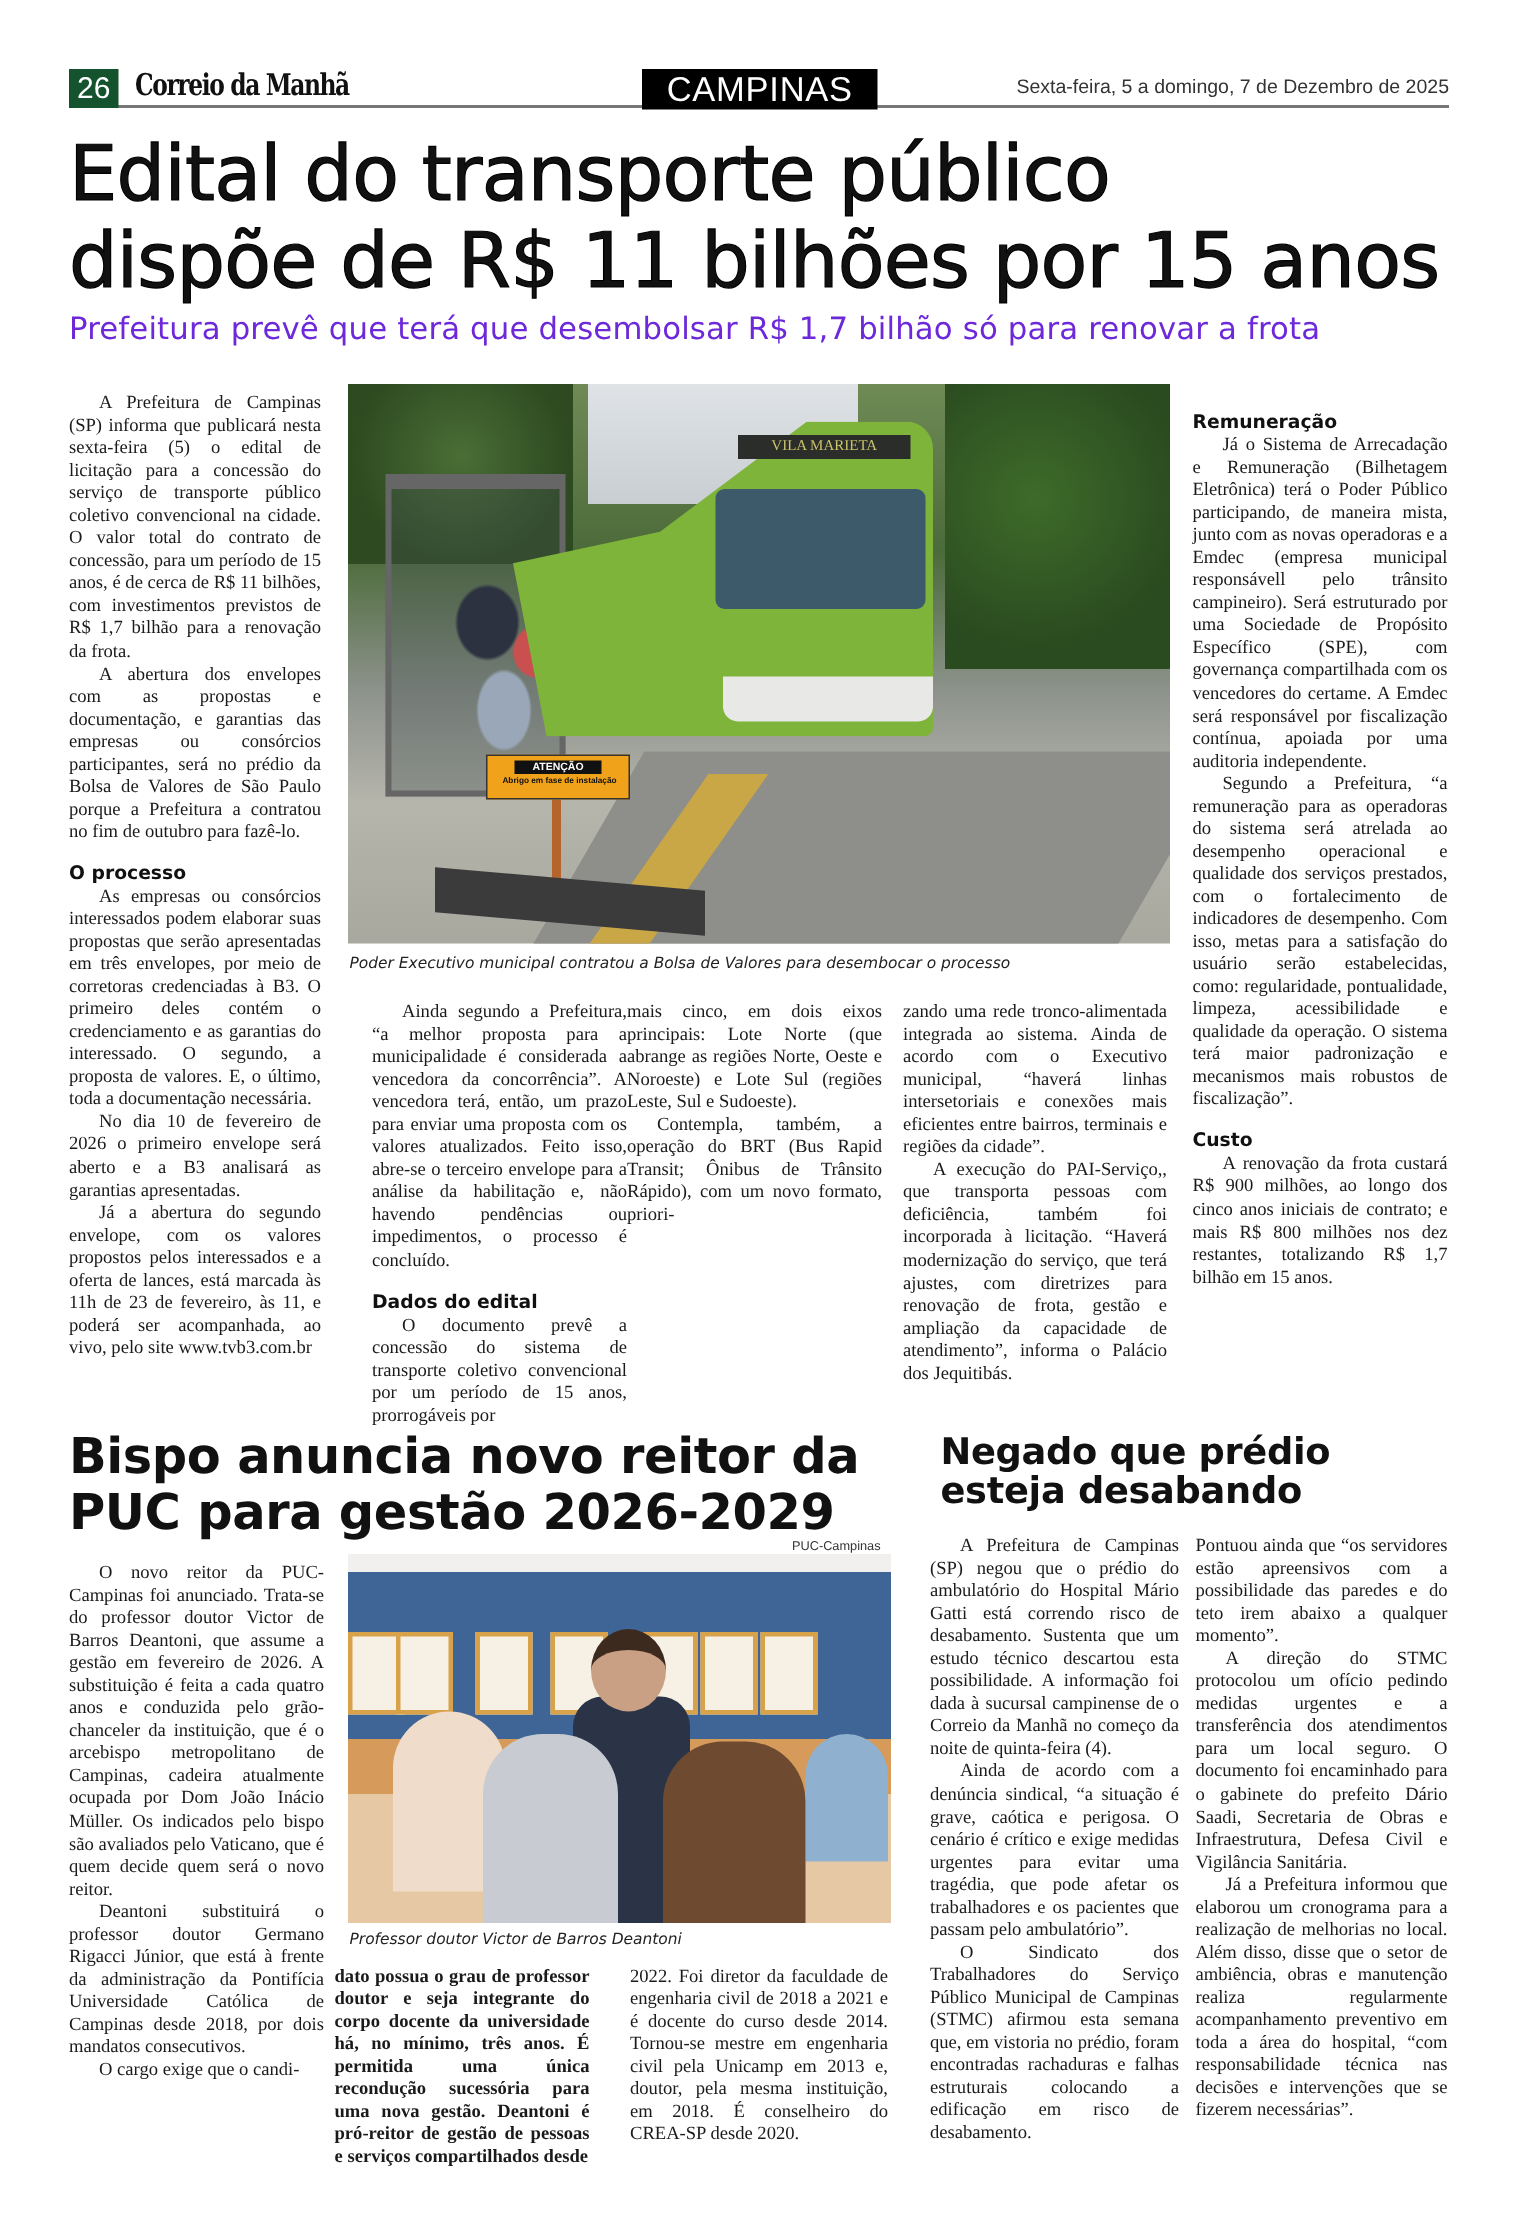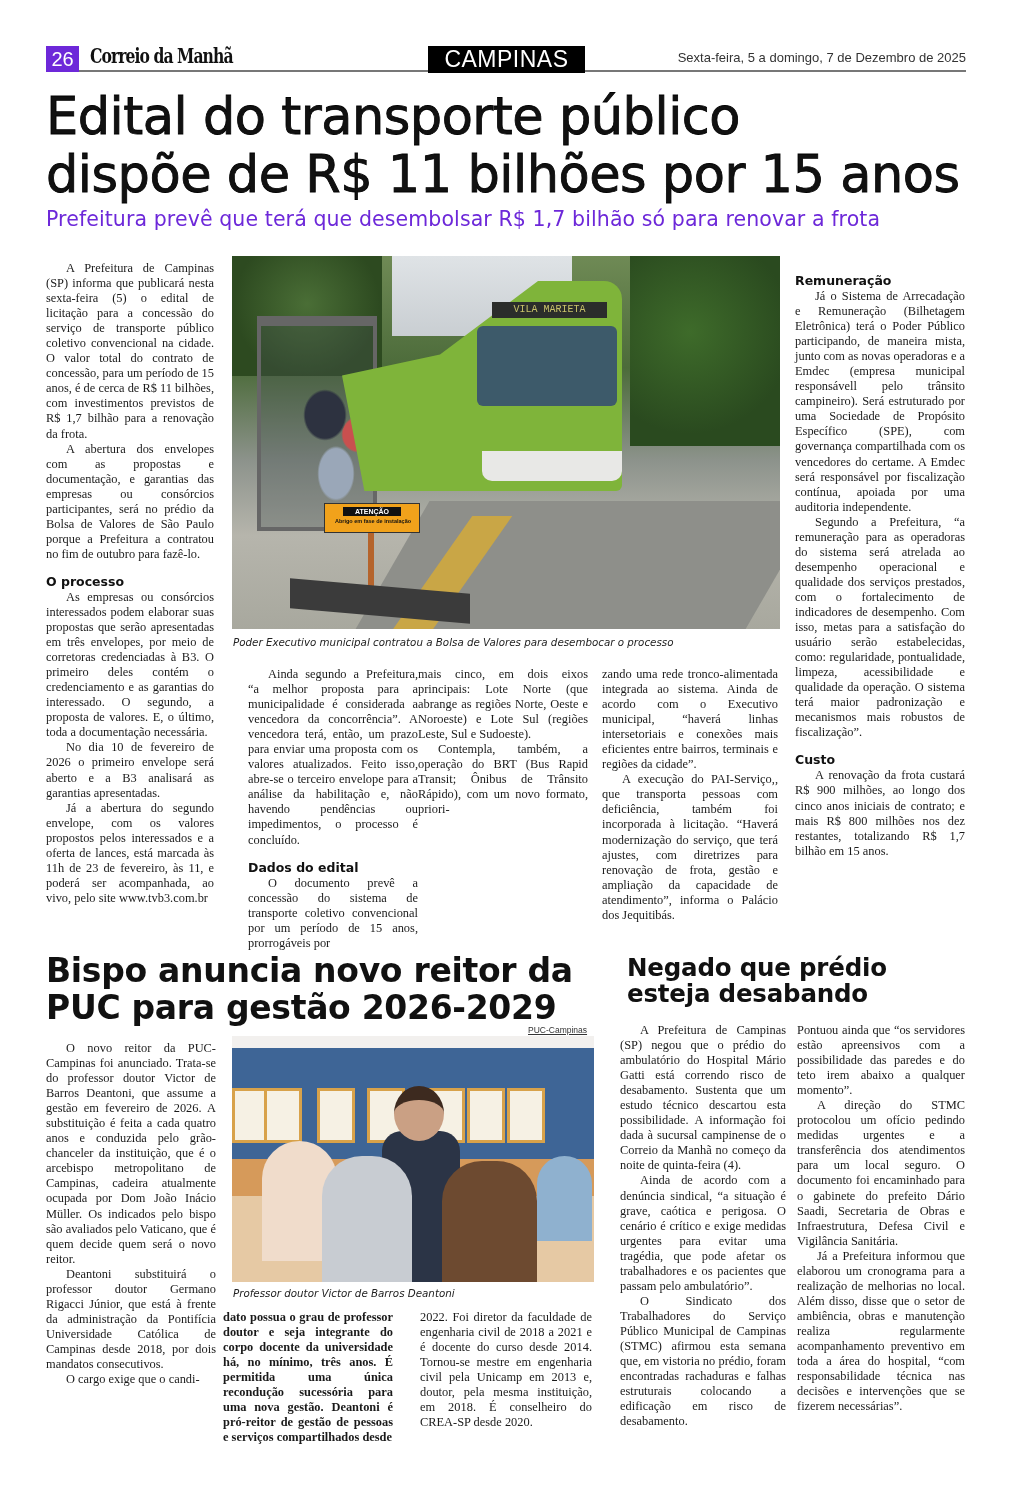--- a/index.html
+++ b/index.html
@@ -1,21 +1,21 @@
 <!DOCTYPE html>
 <html><head>
 <meta charset="utf-8">
 <style>
   * { box-sizing: border-box; margin: 0; padding: 0; }
   html, body { width: 1010px; height: 1488px; background: #fff; overflow: hidden; }
   body { position: relative; font-family: "Liberation Serif", serif; color: #111; }
 
   
   .masthead { position: absolute; left: 46px; top: 46px; width: 920px; height: 26px; border-bottom: 2px solid #777; }
-  .page-num { position: absolute; left: 0; top: 0; width: 33px; height: 26px; background: #6d28d9; color: #fff;
+  .page-num { position: absolute; left: 0; top: 0; width: 33px; height: 26px; background: #14532d; color: #fff;
     font-family: "Liberation Sans", sans-serif; font-size: 20px; line-height: 26px; text-align: center; }
   .paper-name { position: absolute; left: 44px; top: -2px; font-family: "DejaVu Serif", serif; font-size: 20px;
     font-weight: bold; letter-spacing: -1.2px; transform: scaleX(0.78); transform-origin: left center; }
   .section { position: absolute; left: 382px; top: 0; width: 157px; height: 27px; background: #000; color: #fff;
     font-family: "Liberation Sans", sans-serif; font-size: 23px; line-height: 27px; text-align: center; letter-spacing: 0.5px; }
   .date { position: absolute; right: 0; top: 4px; font-family: "Liberation Sans", sans-serif; font-size: 13px; color: #333; }
 
   
   .headline { position: absolute; left: 46px; top: 88px; font-family: "DejaVu Sans", sans-serif; font-size: 51px;
     line-height: 58px; font-weight: normal; letter-spacing: -0.5px; width: 940px; -webkit-text-stroke: 0.8px #000; }
@@ -34,21 +34,21 @@
   
   .photo { position: absolute; overflow: hidden; }
   .bus-photo { left: 232px; top: 256px; width: 548px; height: 373px;
     background: linear-gradient(180deg, #6f8a55 0%, #4c6b3a 30%, #8d938c 55%, #b6b5ac 75%, #a8a89e 100%); }
   .bus-photo .sky { position:absolute; left:160px; top:0; width:180px; height:80px; background: linear-gradient(#dfe3e6,#c9ced2); }
   .bus-photo .trees-r { position:absolute; right:0; top:0; width:150px; height:190px; background: radial-gradient(circle at 40% 40%, #3e6b2a, #2a4a1f 70%); }
   .bus-photo .trees-l { position:absolute; left:0; top:0; width:150px; height:120px; background: radial-gradient(circle at 50% 40%, #4a6e36, #2d4a20 70%); }
   .bus-photo .shelter { position:absolute; left:25px; top:60px; width:120px; height:215px; border:4px solid #666; border-top-width:10px; background: rgba(70,80,80,0.35); }
   .bus-photo .bus { position:absolute; left:110px; top:25px; width:280px; height:210px; background:#7fb43a; border-radius: 18px 18px 6px 6px; clip-path: polygon(35% 35%, 70% 0, 100% 0, 100% 100%, 8% 100%, 0 45%); }
   .bus-photo .bus-window { position:absolute; left:245px; top:70px; width:140px; height:80px; background:#3d5a6a; border-radius:6px; }
-  .bus-photo .destination { position:absolute; left:260px; top:46px; width:115px; height:16px; background:#2b2d2b; color:#c9c36a; font-family:Liberation Mono, monospace; font-size:10px; line-height:16px; text-align:center; }
+  .bus-photo .destination { position:absolute; left:260px; top:34px; width:115px; height:16px; background:#2b2d2b; color:#c9c36a; font-family:Liberation Serif, serif; font-size:10px; line-height:16px; text-align:center; }
   .bus-photo .bumper { position:absolute; left:250px; top:195px; width:140px; height:30px; background:#e8e8e6; border-radius:0 0 10px 10px; }
   .bus-photo .road { position:absolute; left:160px; top:245px; width:390px; height:130px; background:#8e8f8a; transform: skewX(-30deg); }
   .bus-photo .tactile { position:absolute; left:200px; top:260px; width:40px; height:115px; background:#c9a646; transform: skewX(-35deg); }
   .bus-photo .sign { position:absolute; left:92px; top:247px; width:96px; height:30px; background:#f1a21b; border:1px solid #333; }
   .bus-photo .sign-label { position:absolute; left:18px; top:3px; width:58px; height:9px; background:#111; color:#fff; font-family:"Liberation Sans",sans-serif; font-size:7px; line-height:9px; text-align:center; font-weight:bold; }
   .bus-photo .sign-sub { position:absolute; left:4px; top:14px; width:88px; color:#111; font-family:"Liberation Sans",sans-serif; font-size:5.5px; text-align:center; font-weight:bold; }
   .bus-photo .sign-post { position:absolute; left:136px; top:277px; width:6px; height:60px; background:#b5642c; }
   .bus-photo .base { position:absolute; left:58px; top:330px; width:180px; height:30px; background:#3b3b3b; transform: skewY(5deg); }
   .bus-photo .people { position:absolute; left:60px; top:120px; width:110px; height:130px; background: radial-gradient(ellipse at 30% 30%, #2d3240 0 18%, transparent 20%), radial-gradient(ellipse at 60% 45%, #c9504f 0 16%, transparent 18%), radial-gradient(ellipse at 40% 75%, #9aa7b8 0 18%, transparent 20%); }
 
@@ -134,21 +134,21 @@
   <p>Já o Sistema de Arrecadação e Remuneração (Bilhetagem Eletrônica) terá o Poder Público participando, de maneira mista, junto com as novas operadoras e a Emdec (empresa municipal responsávell pelo trânsito campineiro). Será estruturado por uma Sociedade de Propósito Específico (SPE), com governança compartilhada com os vencedores do certame. A Emdec será responsável por fiscalização contínua, apoiada por uma auditoria independente.</p>
   <p>Segundo a Prefeitura, “a remuneração para as operadoras do sistema será atrelada ao desempenho operacional e qualidade dos serviços prestados, com o fortalecimento de indicadores de desempenho. Com isso, metas para a satisfação do usuário serão estabelecidas, como: regularidade, pontualidade, limpeza, acessibilidade e qualidade da operação. O sistema terá maior padronização e mecanismos mais robustos de fiscalização”.</p>
   <h4>Custo</h4>
   <p>A renovação da frota custará R$ 900 milhões, ao longo dos cinco anos iniciais de contrato; e mais R$ 800 milhões nos dez restantes, totalizando R$ 1,7 bilhão em 15 anos.</p>
 </div>
 
 <h2 class="headline2">
   <span>Bispo anuncia novo reitor da</span><br>
   <span>PUC para gestão 2026-2029</span>
 </h2>
-<div class="credit" style="left:528px; top:1025px;text-decoration:underline;">PUC-Campinas</div>
+<div class="credit" style="left:528px; top:1025px;">PUC-Campinas</div>
 <div class="photo puc-photo">
   <div class="frame" style="left:0px;"></div>
   <div class="frame" style="left:32px;"></div>
   <div class="frame" style="left:85px;"></div>
   <div class="frame" style="left:135px;"></div>
   <div class="frame" style="left:195px;"></div>
   <div class="frame" style="left:235px;"></div>
   <div class="frame" style="left:275px;"></div>
   <div class="woman-far"></div>
   <div class="woman-l"></div>

